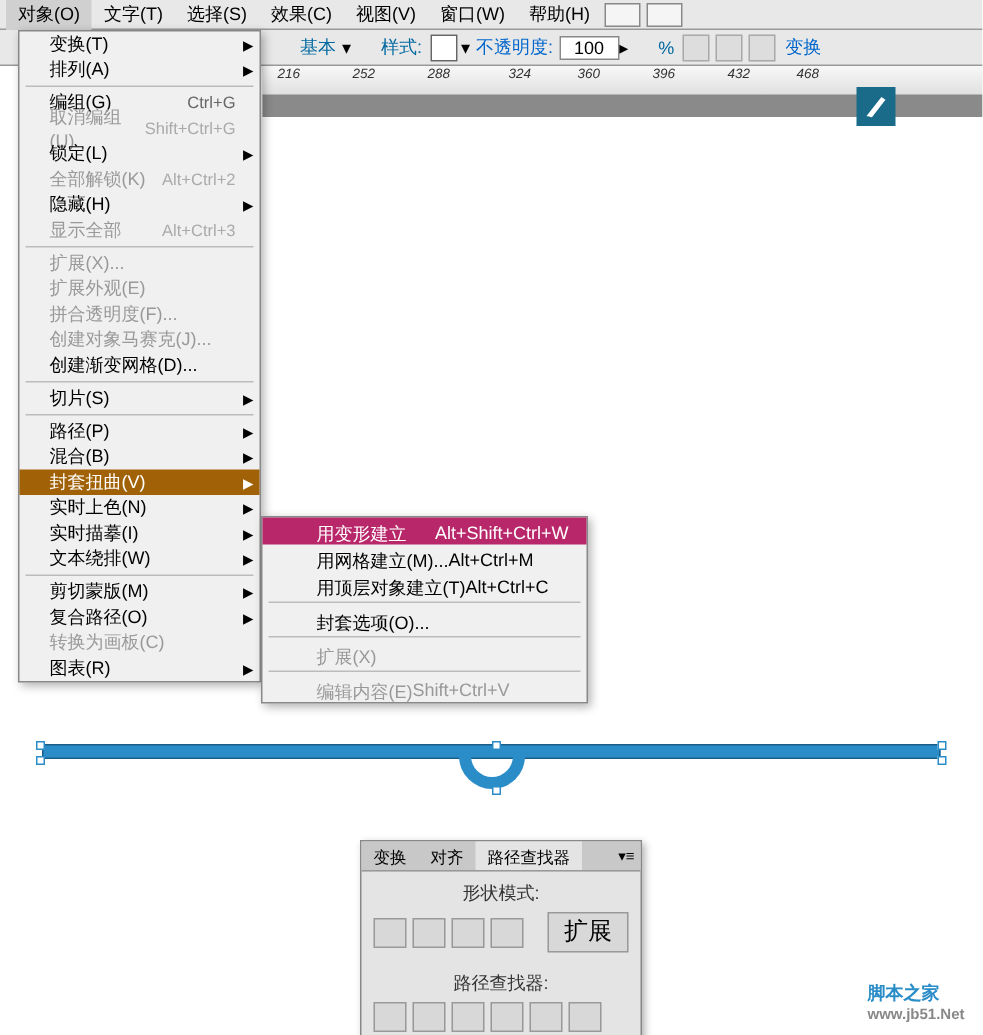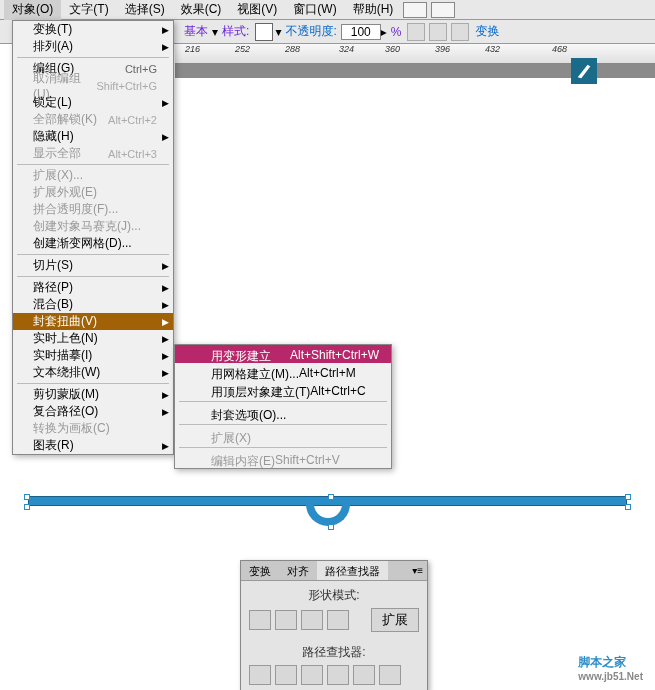--- a/index.html
+++ b/index.html
@@ -2,21 +2,21 @@
 <html><head>
 <meta charset="utf-8">
 <style>
 *{margin:0;padding:0;box-sizing:border-box;font-family:"Microsoft YaHei",SimSun,sans-serif;font-size:12px;}
 body{background:#fff;width:655px;height:690px;position:relative;overflow:hidden;}
 .menubar{display:flex;background:#e8e8e8;border-bottom:1px solid #999;height:20px;align-items:center;padding-left:4px;}
 .menubar .mitem{padding:2px 8px;cursor:pointer;}
 .menubar .mitem.active{background:#d0d0d0;}
 .menubar .ticon{width:24px;height:16px;border:1px solid #888;margin:0 2px;background:#f5f5f5;display:inline-block;}
 .toolbar{height:24px;background:#e8e8e8;border-bottom:1px solid #999;display:flex;align-items:center;padding-left:180px;}
-.toolbar .tlbl{padding:0 4px;color:#6d28d9;}
+.toolbar .tlbl{padding:0 4px;color:#0369a1;margin-left:16px;}
 .toolbar .tswatch{width:18px;height:18px;border:1px solid #666;background:#fff;margin:0 2px;}
 .toolbar .tinput{width:40px;height:16px;border:1px solid #888;background:#fff;text-align:center;}
 .toolbar .tlink{color:#06c;padding:0 4px;}
 .toolbar .ticon2{width:18px;height:18px;border:1px solid #aaa;margin:0 2px;background:#ddd;}
 .ruler-area{position:absolute;top:44px;left:175px;right:0;background:#e8e8e8;}
 .ruler{height:20px;background:linear-gradient(#f8f8f8,#e0e0e0);border-bottom:1px solid #888;position:relative;display:flex;font-style:italic;}
 .ruler .tick{position:absolute;top:0;font-size:9px;color:#333;}
 .ruler-shadow{height:14px;background:#8a8a8a;}
 .dropdown{position:absolute;top:20px;left:12px;width:162px;background:#f0f0f0;border:1px solid #888;box-shadow:2px 2px 6px rgba(0,0,0,0.3);z-index:100;}
 .dropdown .drow{display:flex;justify-content:space-between;align-items:center;padding:2px 16px 2px 20px;height:17px;cursor:pointer;position:relative;}
@@ -36,21 +36,21 @@
 .shape-dip{position:absolute;top:8px;left:50%;transform:translateX(-50%);width:44px;height:28px;border:8px solid #2b8dc8;border-top:none;border-radius:0 0 28px 28px;}
 .handle{position:absolute;width:6px;height:6px;background:#fff;border:1px solid #2b8dc8;}
 .panel{position:absolute;top:560px;left:240px;width:188px;background:#e4e4e4;border:1px solid #888;box-shadow:2px 2px 5px rgba(0,0,0,0.3);}
 .panel .ptabs{display:flex;background:#c8c8c8;height:20px;border-bottom:1px solid #999;}
 .panel .ptab{padding:3px 8px;font-size:11px;cursor:pointer;}
 .panel .ptab.active{background:#e4e4e4;}
 .panel .psect{padding:6px 8px;}
 .panel .psect .plbl{font-size:12px;color:#333;margin-bottom:4px;text-align:center;}
 .panel .prow{display:flex;gap:4px;align-items:center;}
 .panel .pbtn{width:22px;height:20px;border:1px solid #999;background:#d8d8d8;}
-.panel .pexpand{padding:2px 10px;border:1px solid #999;background:#d8d8d8;font-size:13px;margin-left:auto;}
+.panel .pexpand{padding:2px 10px;border:1px solid #999;background:#d8d8d8;font-size:16px;margin-left:auto;}
 .panel .pmenu{position:absolute;top:4px;right:4px;font-size:10px;}
 .watermark{position:absolute;bottom:8px;right:12px;font-size:14px;color:#2b8dc8;font-weight:bold;}
 .watermark .sub{font-size:10px;color:#888;display:block;text-align:right;}
 .cursor-icon{position:absolute;top:58px;right:58px;width:26px;height:26px;background:#1a6a8a;display:flex;align-items:center;justify-content:center;}
 .cursor-icon svg{width:18px;height:18px;}
 </style>
 </head>
 <body>
 
 <div class="menubar">
@@ -83,21 +83,21 @@
 
 <div class="ruler-area">
   <div class="ruler">
     <span class="tick" style="left:10px">216</span>
     <span class="tick" style="left:60px">252</span>
     <span class="tick" style="left:110px">288</span>
     <span class="tick" style="left:164px">324</span>
     <span class="tick" style="left:210px">360</span>
     <span class="tick" style="left:260px">396</span>
     <span class="tick" style="left:310px">432</span>
-    <span class="tick" style="left:377px">468</span>
+    <span class="tick" style="left:356px">468</span>
   </div>
   <div class="ruler-shadow"></div>
 </div>
 
 <div class="cursor-icon">
   <svg viewBox="0 0 20 20">
       <path d="M3 17 L14 3 L17 5 L7 18 Z" fill="#fff"></path>
     </svg>
 </div>
 

